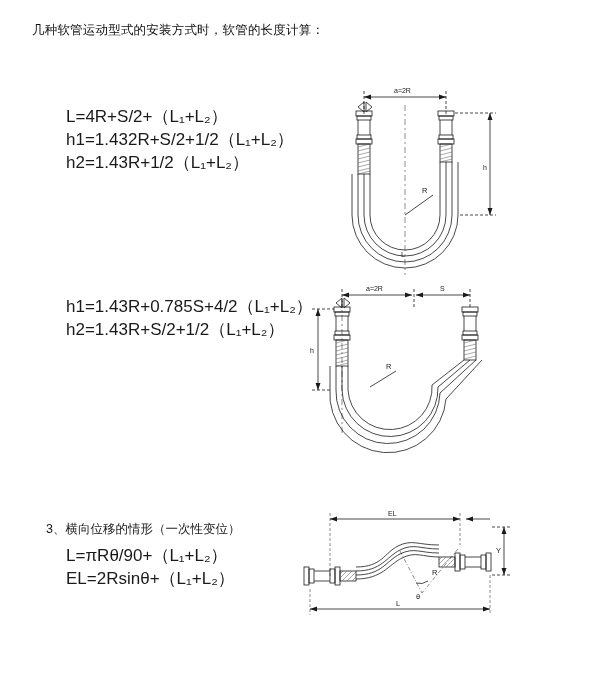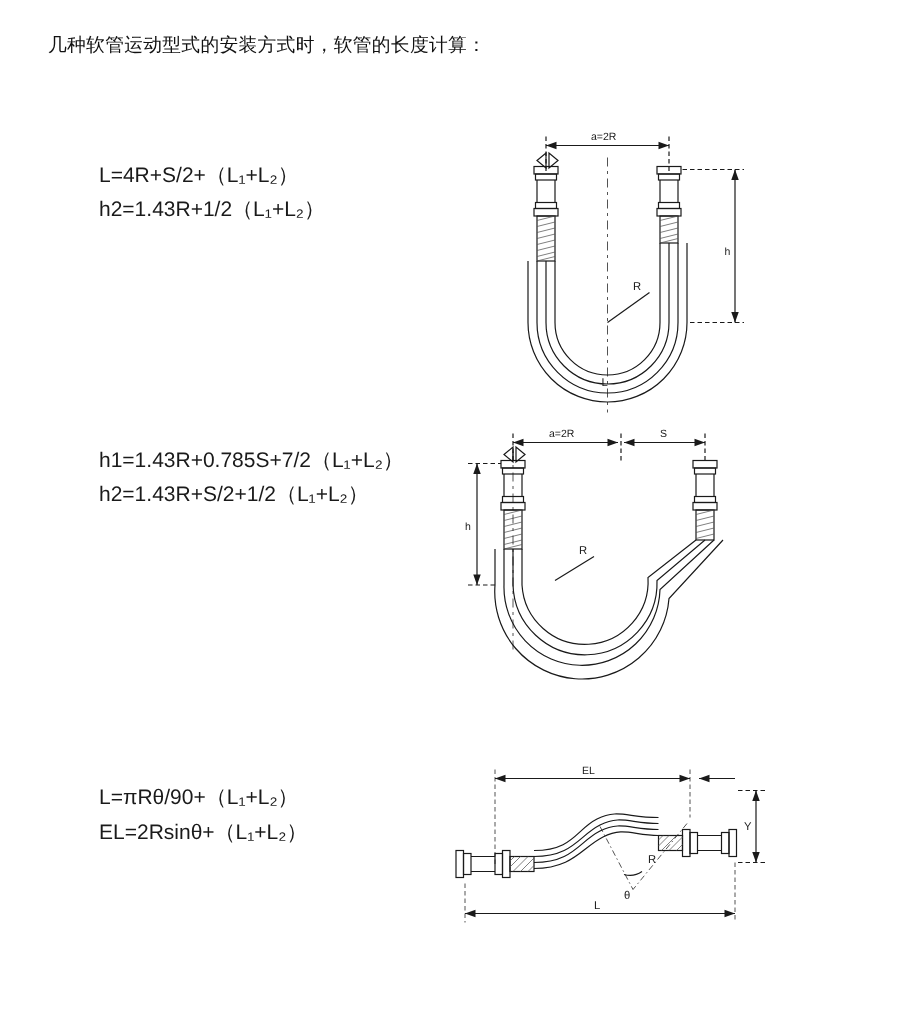--- a/index.html
+++ b/index.html
@@ -44,21 +44,21 @@
     top: 0;
     width: 270px;
   }
   .sec-title {
     font-size: 12.5px;
     line-height: 18px;
     white-space: nowrap;
     margin-bottom: 6px;
   }
   .formula {
-    font-size: 14px;
+    font-size: 17px;
     line-height: 23px;
     white-space: nowrap;
     padding-left: 20px;
   }
   .fig {
     position: absolute;
     top: -30px;
     left: 300px;
   }
   .fig svg { display: block; }
@@ -68,20 +68,21 @@
 </head>
 <body>
 
 <div class="page">
 
   <div class="heading">几种软管运动型式的安装方式时，软管的长度计算：</div>
 
   <div class="section sec1">
     <div class="text-block">
       <div class="formula">L=4R+S/2+（L₁+L₂）</div>
+      <div class="formula">h1=1.432R+S/2+1/2（L₁+L₂）</div>
       <div class="formula">h2=1.43R+1/2（L₁+L₂）</div>
     </div>
 
     <div class="fig">
       <svg width="230" height="210" viewBox="0 0 230 210">
         <g stroke="#1a1a1a" fill="none" stroke-width="0.8">
 
           <line x1="64" y1="22" x2="146" y2="22"></line>
           <path d="M64 22 l7 -2.5 v5 z" fill="#1a1a1a" stroke="none"></path>
           <path d="M146 22 l-7 -2.5 v5 z" fill="#1a1a1a" stroke="none"></path>
@@ -144,21 +145,21 @@
 
           <path d="M58 32 l6 -5 v10 z" fill="none"></path>
           <path d="M72 32 l-6 -5 v10 z" fill="none"></path>
         </g>
       </svg>
     </div>
   </div>
 
   <div class="section sec2">
     <div class="text-block">
-      <div class="formula">h1=1.43R+0.785S+7/2（L₁+L₂）</div>
+      <div class="formula">h1=1.43R+0.785S+4/2（L₁+L₂）</div>
       <div class="formula">h2=1.43R+S/2+1/2（L₁+L₂）</div>
     </div>
 
     <div class="fig fig2">
       <svg width="230" height="180" viewBox="0 0 230 180">
         <g stroke="#1a1a1a" fill="none" stroke-width="0.8">
 
           <line x1="42" y1="20" x2="112" y2="20"></line>
           <path d="M42 20 l7 -2.5 v5 z" fill="#1a1a1a" stroke="none"></path>
           <path d="M112 20 l-7 -2.5 v5 z" fill="#1a1a1a" stroke="none"></path>
@@ -223,20 +224,21 @@
 
           <line x1="70" y1="112" x2="96" y2="96"></line>
           <text x="86" y="94" font-size="7.5" fill="#1a1a1a" stroke="none" font-family="'Liberation Sans',sans-serif">R</text>
         </g>
       </svg>
     </div>
   </div>
 
   <div class="section sec3">
     <div class="text-block">
+      <div class="sec-title">3、横向位移的情形（一次性变位）</div>
       <div class="formula">L=πRθ/90+（L₁+L₂）</div>
       <div class="formula">EL=2Rsinθ+（L₁+L₂）</div>
     </div>
 
     <div class="fig fig3">
       <svg width="250" height="130" viewBox="0 0 250 130">
         <g stroke="#1a1a1a" fill="none" stroke-width="0.8">
 
           <line x1="40" y1="14" x2="170" y2="14"></line>
           <path d="M40 14 l7 -2.5 v5 z" fill="#1a1a1a" stroke="none"></path>

